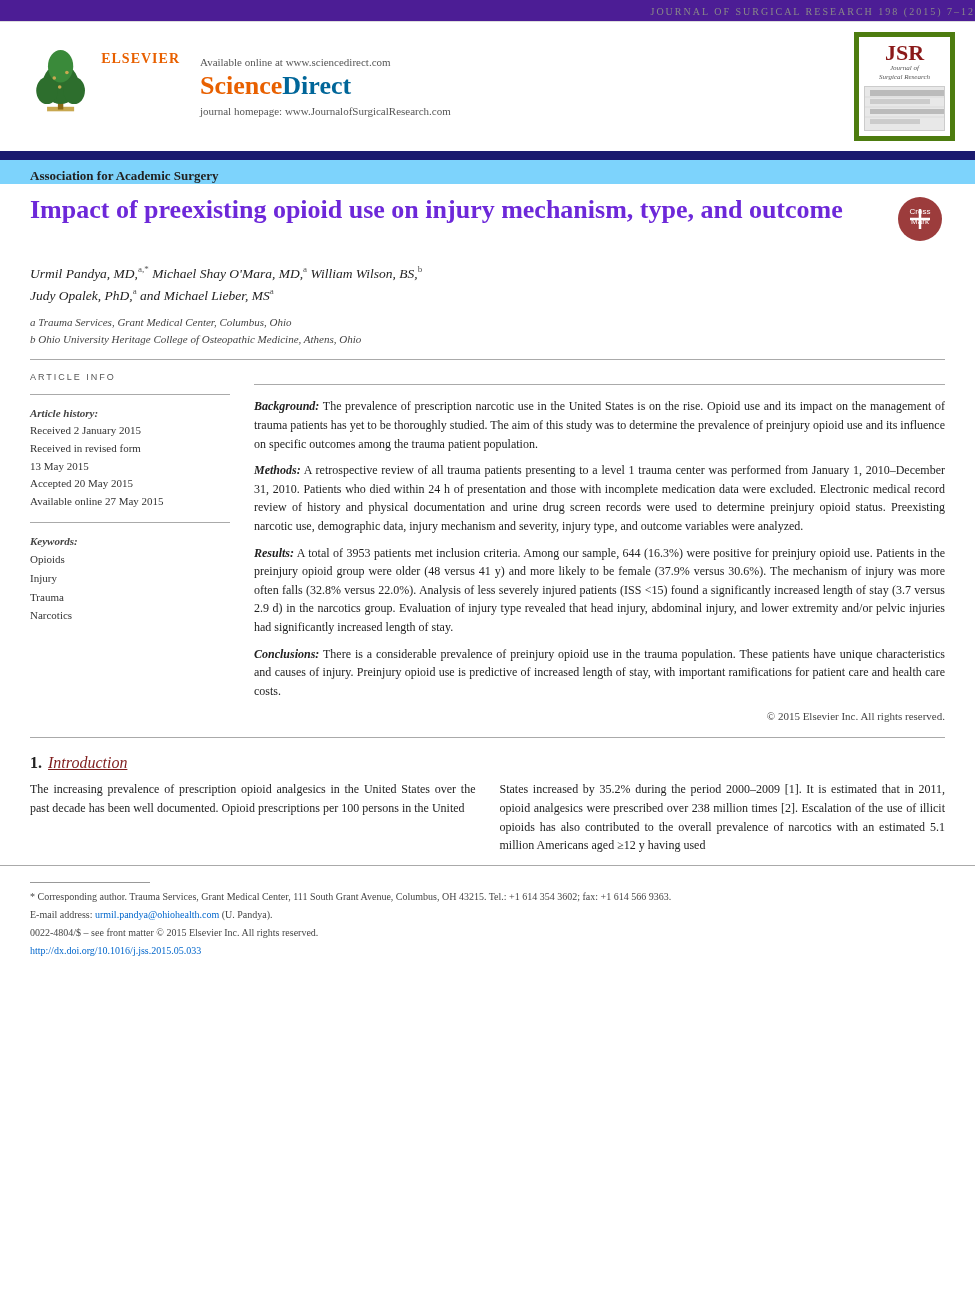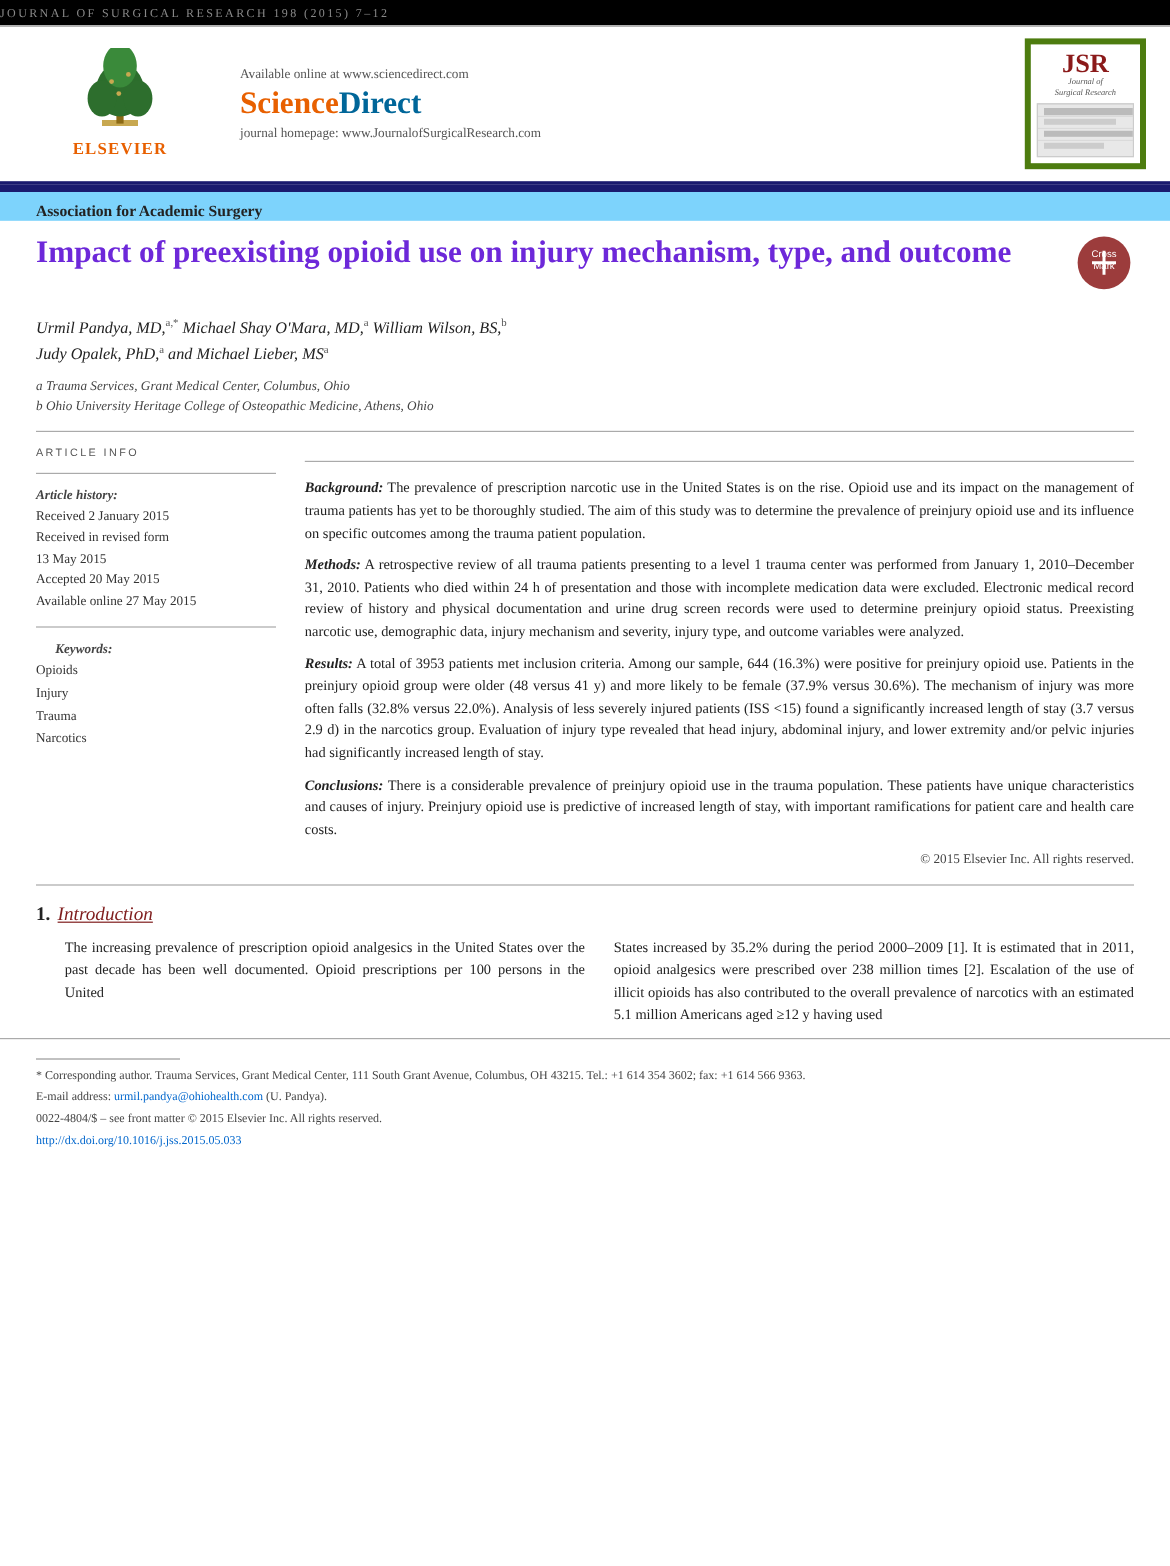--- a/index.html
+++ b/index.html
@@ -7,22 +7,22 @@
       font-family: 'Times New Roman', Times, serif;
       background: #fff;
       width: 975px;
       min-height: 1305px;
       font-size: 13px;
       color: #222;
     }
 
     
     .journal-bar {
-      background: #000000;
-      text-align: left;
+      background: #4c1d95;
+      text-align: right;
       padding: 6px 0 4px;
       font-size: 10px;
       letter-spacing: 2px;
       color: #888;
       text-transform: uppercase;
       border-bottom: 1px solid #ddd;
     }
 
     
     .header-area {
@@ -30,22 +30,21 @@
       align-items: center;
       padding: 10px 20px;
       border-bottom: 3px solid #1a1a6e;
     }
     .header-left {
       width: 160px;
       flex-shrink: 0;
     }
     .elsevier-logo {
       display: flex;
-      flex-direction: column;
-      align-items: center;
+      align-items: flex-start;
     }
     .elsevier-tree {
       width: 90px;
       height: 75px;
     }
     .elsevier-text {
       font-size: 14px;
       font-weight: bold;
       color: #e86000;
       letter-spacing: 1px;
@@ -206,21 +205,20 @@
       color: #333;
       line-height: 1.6;
     }
     .keywords-title {
       font-size: 11px;
       font-style: italic;
       font-weight: bold;
       color: #444;
       margin-top: 10px;
       margin-bottom: 3px;
-      margin-left: 16px;
     }
     .keyword-item {
       font-size: 11px;
       color: #333;
       line-height: 1.7;
     }
 
     
     .abstract-section {
       font-size: 12px;
@@ -288,21 +286,20 @@
       border-top: 1px solid #999;
       margin: 6px 0;
       width: 120px;
     }
 
     
     .bottom-two-col {
       display: flex;
       gap: 24px;
       padding: 0 30px;
-      margin-left: 24px;
     }
     .bottom-col {
       flex: 1;
     }
   </style>
 </head>
 <body>
 
 <div class="journal-bar">
   <span>JOURNAL OF SURGICAL RESEARCH 198 (2015) 7–12</span>

